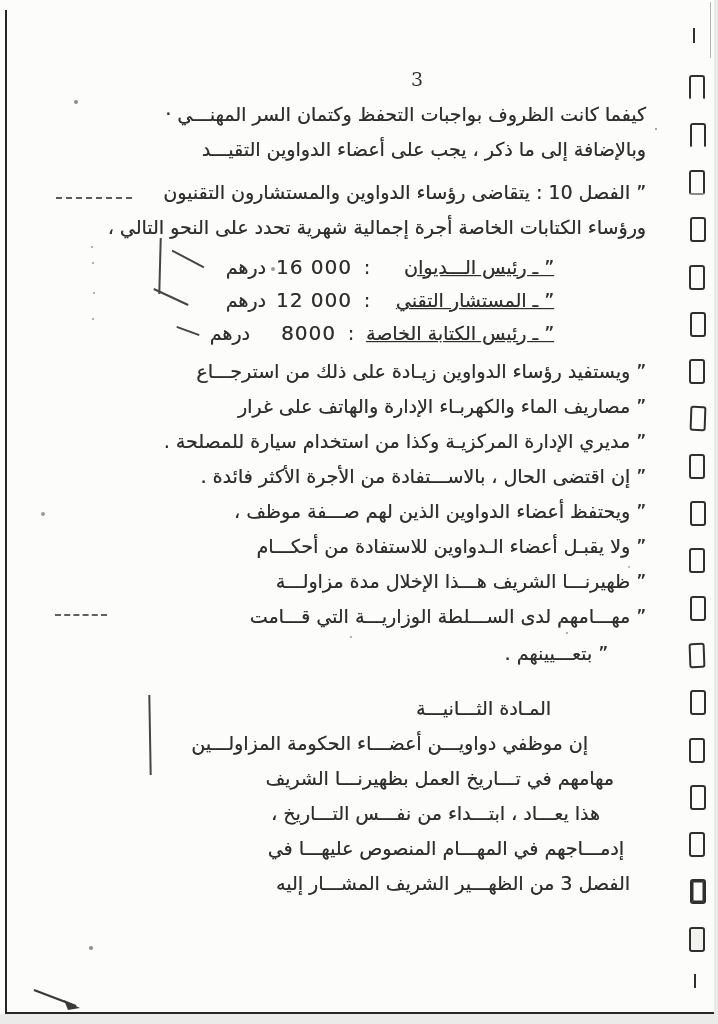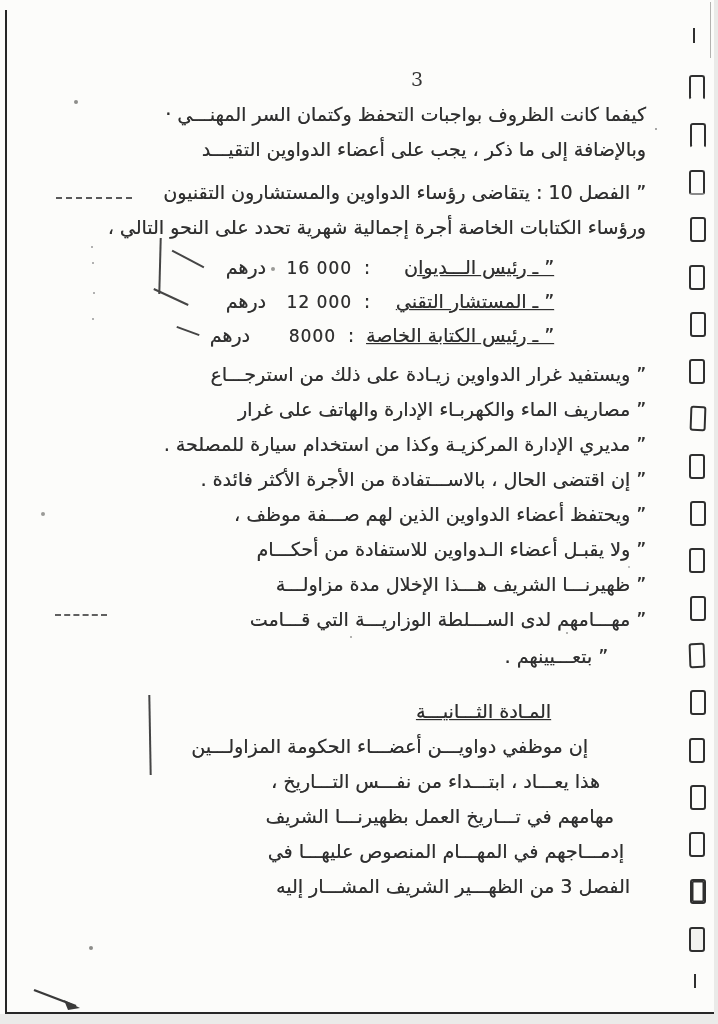--- a/index.html
+++ b/index.html
@@ -46,25 +46,25 @@
     text-shadow:0.3px 0.3px 0.4px rgba(46,46,46,0.65);
   }
   .tl{white-space:nowrap;}
   .mt8{margin-top:8px;}
   .mt4{margin-top:4px;}
   
   .salaries{margin-top:6px;line-height:33px;}
   .srow{display:flex;padding-right:92px;align-items:baseline;}
   .slabel{flex:none;min-width:172px;text-decoration:underline;}
   .scolon{flex:none;width:30px;text-align:center;}
-  .samt{flex:none;width:82px;direction:ltr;text-align:right;font-size:17px;letter-spacing:1px;}
+  .samt{flex:none;width:82px;direction:ltr;text-align:right;font-size:20px;letter-spacing:1px;}
   .sunit{flex:none;margin-right:4px;}
   
   .closing{padding-right:38px;margin-top:2px;}
-  .heading{margin-top:20px;padding-right:95px;white-space:nowrap;text-decoration:underline;}
+  .heading{margin-top:20px;padding-right:95px;white-space:nowrap;}
   .i58{padding-right:58px;} .i32{padding-right:32px;} .i46{padding-right:46px;}
   .i22{padding-right:22px;} .i16{padding-right:16px;}
   
   .mk{position:absolute;background:#454545;}
   .mk-dash1{left:56px;top:197px;width:76px;height:0;background:none;border-top:2px dashed #5a5a5a;}
   .mk-v1{left:159px;top:238px;width:2px;height:56px;transform:rotate(1.5deg);}
   .mk-s1{left:170px;top:258px;width:36px;height:2px;transform:rotate(28deg);}
   .mk-s2{left:152px;top:296px;width:38px;height:2px;transform:rotate(25deg);}
   .mk-s3{left:176px;top:330px;width:24px;height:2px;transform:rotate(20deg);}
   .mk-dash2{left:55px;top:614px;width:52px;height:0;background:none;border-top:2px dashed #606060;}
@@ -143,43 +143,43 @@
       </div>
       <div class="srow">
         <span class="slabel">” ـ رئيس الكتابة الخاصة</span>
         <span class="scolon">:</span>
         <span class="samt">8000</span>
         <span class="sunit">درهم</span>
       </div>
     </div>
 
     <div class="mt4">
-      <div class="tl">” ويستفيد غرار الدواوين زيـادة على ذلك من استرجـــاع</div>
+      <div class="tl">” ويستفيد رؤساء الدواوين زيـادة على ذلك من استرجـــاع</div>
       <div class="tl">” مصاريف الماء والكهربـاء الإدارة والهاتف على غرار</div>
       <div class="tl">” مديري الإدارة المركزيـة وكذا من استخدام سيارة للمصلحة .</div>
     </div>
 
     <div>
       <div class="tl">” إن اقتضى الحال ، بالاســـتفادة من الأجرة الأكثر فائدة .</div>
       <div class="tl">” ويحتفظ أعضاء الدواوين الذين لهم صـــفة موظف ،</div>
     </div>
 
     <div>
       <div class="tl">” ولا يقبـل أعضاء الـدواوين للاستفادة من أحكـــام</div>
       <div class="tl">” ظهيرنـــا الشريف هـــذا الإخلال مدة مزاولـــة</div>
       <div class="tl">” مهـــامهم لدى الســـلطة الوزاريـــة التي قـــامت</div>
       <div class="tl closing">” بتعـــيينهم .</div>
     </div>
 
     <div class="heading">المـادة الثـــانيـــة</div>
 
     <div>
       <div class="tl i58">إن موظفي دواويـــن أعضـــاء الحكومة المزاولـــين</div>
+      <div class="tl i32">مهامهم في تـــاريخ العمل بظهيرنـــا الشريف</div>
       <div class="tl i46">هذا يعـــاد ، ابتـــداء من نفـــس التـــاريخ ،</div>
-      <div class="tl i32">مهامهم في تـــاريخ العمل بظهيرنـــا الشريف</div>
       <div class="tl i22">إدمـــاجهم في المهـــام المنصوص عليهـــا في</div>
       <div class="tl i16">الفصل 3 من الظهـــير الشريف المشـــار إليه</div>
     </div>
 
   </div>
 
   <div class="mk mk-dash1"></div>
   <div class="mk mk-v1"></div>
   <div class="mk mk-s1"></div>
   <div class="mk mk-s2"></div>

